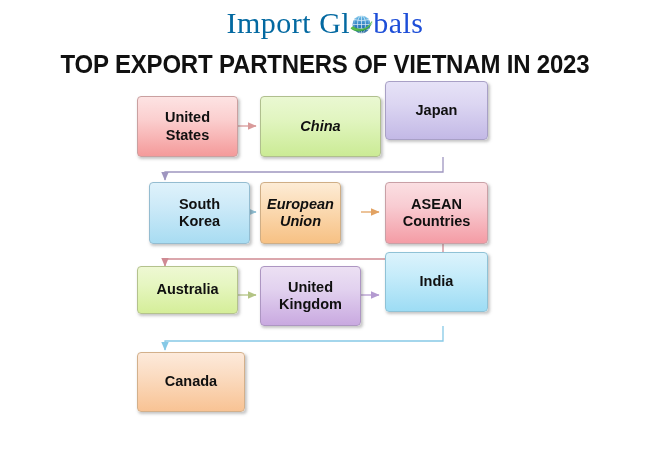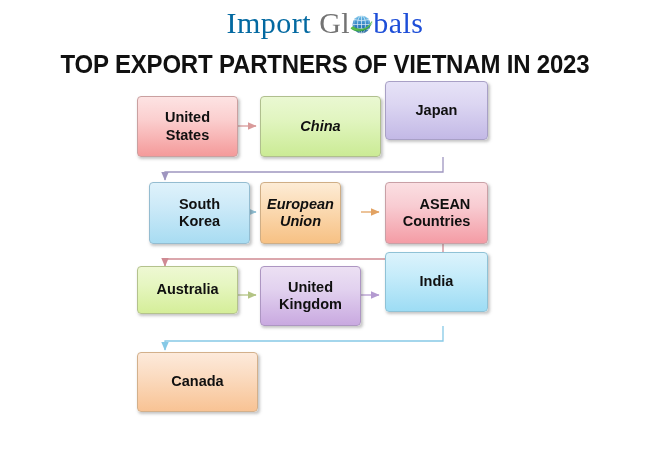--- a/index.html
+++ b/index.html
@@ -27,21 +27,21 @@
   }
   #logo .logo-import {
     font-family: "Liberation Serif", serif;
     font-size: 30px;
     color: #0369a1;
     letter-spacing: 0.5px;
   }
   #logo .logo-gl {
     font-family: "Liberation Serif", serif;
     font-size: 30px;
-    color: #737373;
+    color: #0369a1;
     letter-spacing: 0.5px;
   }
   #logo .logo-bals {
     font-family: "Liberation Serif", serif;
     font-size: 30px;
     color: #1d4ed8;
     letter-spacing: 0.5px;
   }
   #logo .globe-icon {
     display: inline-block;
@@ -198,23 +198,23 @@
 
   <div class="node c-red" style="left:137px; top:96px;  width:101px; height:61px;">United
 States</div>
   <div class="node c-green" style="left:260px; top:96px;  width:121px; height:61px;font-style:italic;">China</div>
   <div class="node c-purple" style="left:385px; top:81px;  width:103px; height:59px;">Japan</div>
 
   <div class="node c-blue" style="left:137px; top:182px; width:101px; height:62px;">South
 Korea</div>
   <div class="node c-orange" style="left:260px; top:182px; width:81px; height:62px;font-style:italic;">European
 Union</div>
-  <div class="node c-pink" style="left:385px; top:182px; width:103px; height:62px;text-align:right;">ASEAN
+  <div class="node c-pink" style="left:385px; top:182px; width:103px; height:62px;">ASEAN
 Countries</div>
 
   <div class="node c-yellowgreen" style="left:137px; top:266px; width:101px; height:48px;">Australia</div>
   <div class="node c-violet" style="left:260px; top:266px; width:101px; height:60px;">United
 Kingdom</div>
   <div class="node c-cyan" style="left:385px; top:252px; width:103px; height:60px;">India</div>
 
-  <div class="node c-peach" style="left:137px; top:352px; width:121px; height:60px;">Canada</div>
+  <div class="node c-peach" style="left:137px; top:352px; width:108px; height:60px;">Canada</div>
 
 </div>
 
 </body></html>

